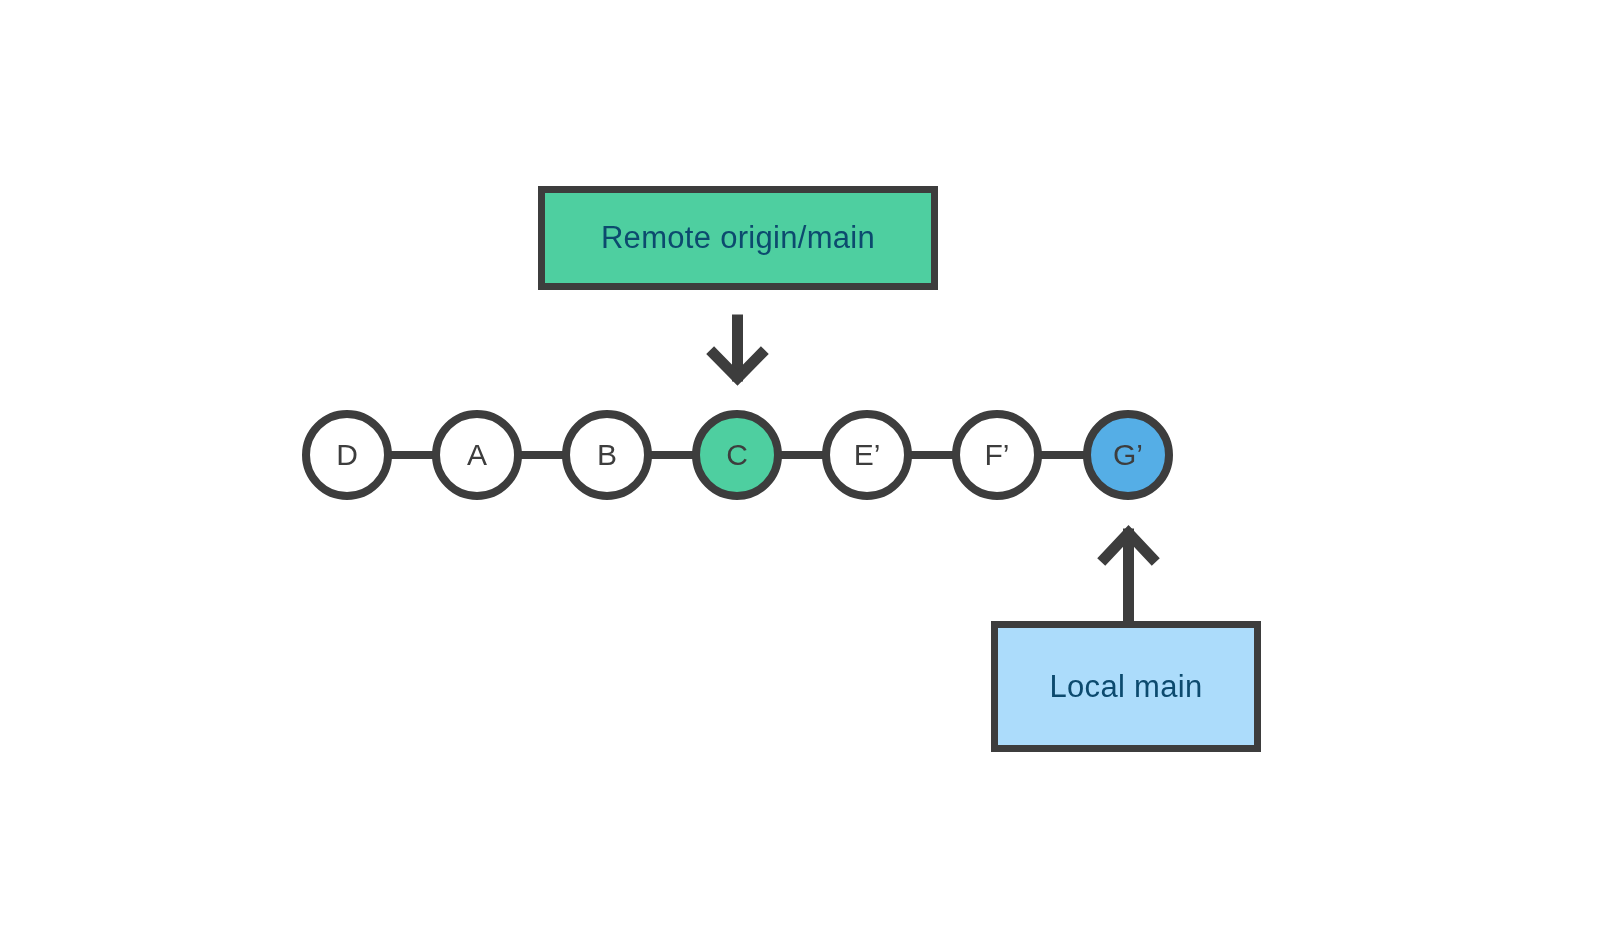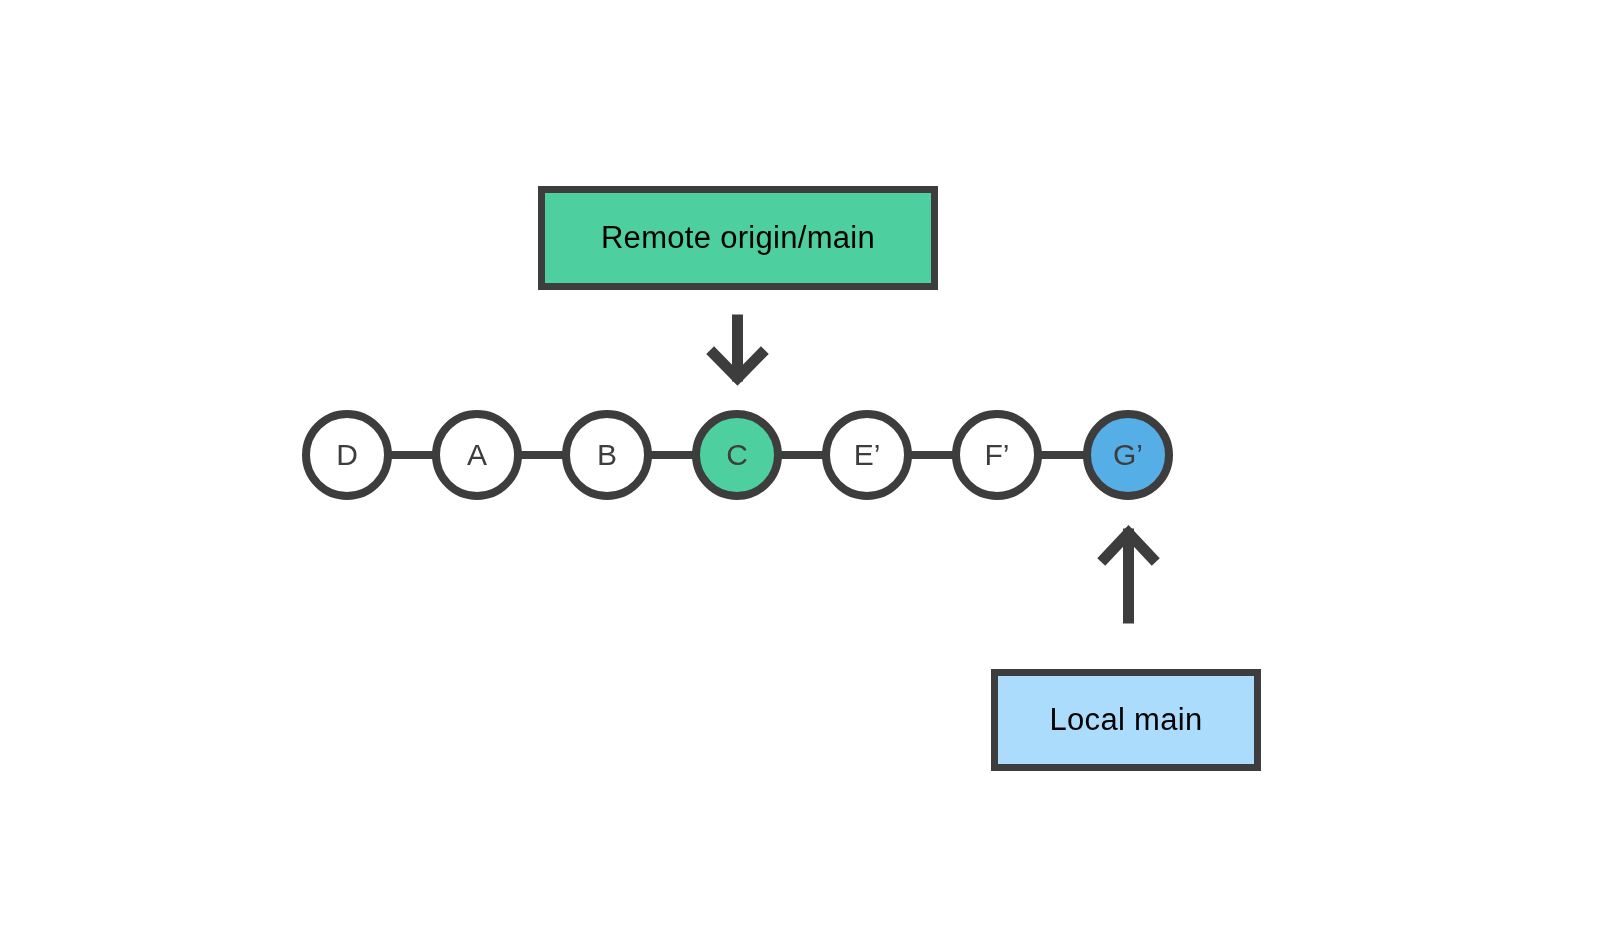--- a/index.html
+++ b/index.html
@@ -17,38 +17,37 @@
     background: #ffffff;
     overflow: hidden;
   }
   .label-box {
     position: absolute;
     box-sizing: border-box;
     border: 7px solid #3D3D3D;
     display: flex;
     align-items: center;
     justify-content: center;
-    color: #000000;
+    color: #0c4a6e;
     font-size: 31px;
     letter-spacing: 0.3px;
   }
   #remote-box {
     left: 538px;
     top: 186px;
     width: 400px;
     height: 104px;
     background: #4ECFA0;
   }
   #local-box {
     left: 991px;
     top: 621px;
     width: 270px;
-    height: 102px;
+    height: 131px;
     background: #ACDCFB;
-    margin-top: 48px;
   }
   .commit-node {
     position: absolute;
     box-sizing: border-box;
     width: 90px;
     height: 90px;
     border-radius: 50%;
     border: 8px solid #3D3D3D;
     background: #ffffff;
     display: flex;

